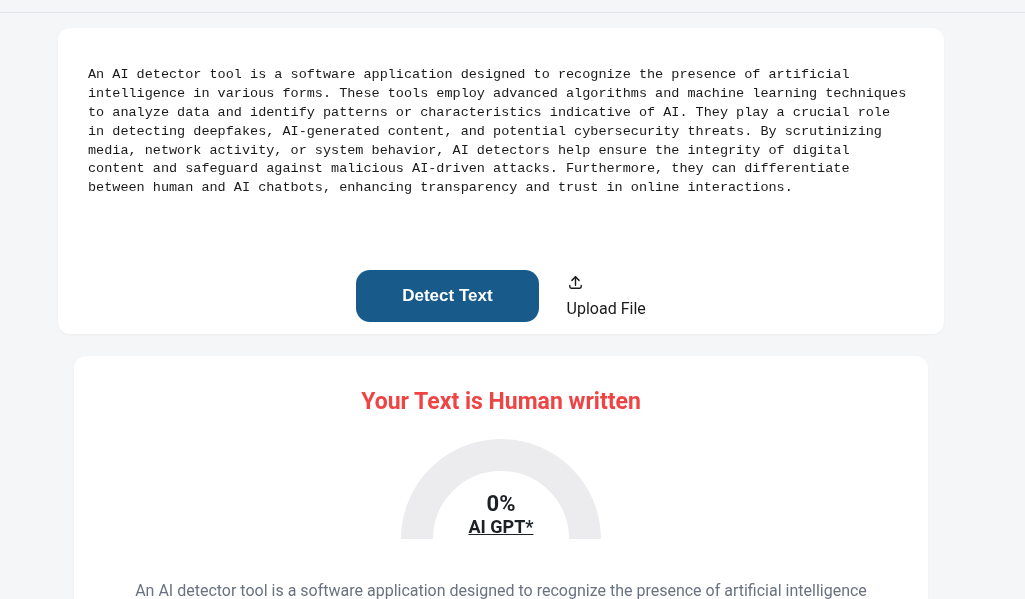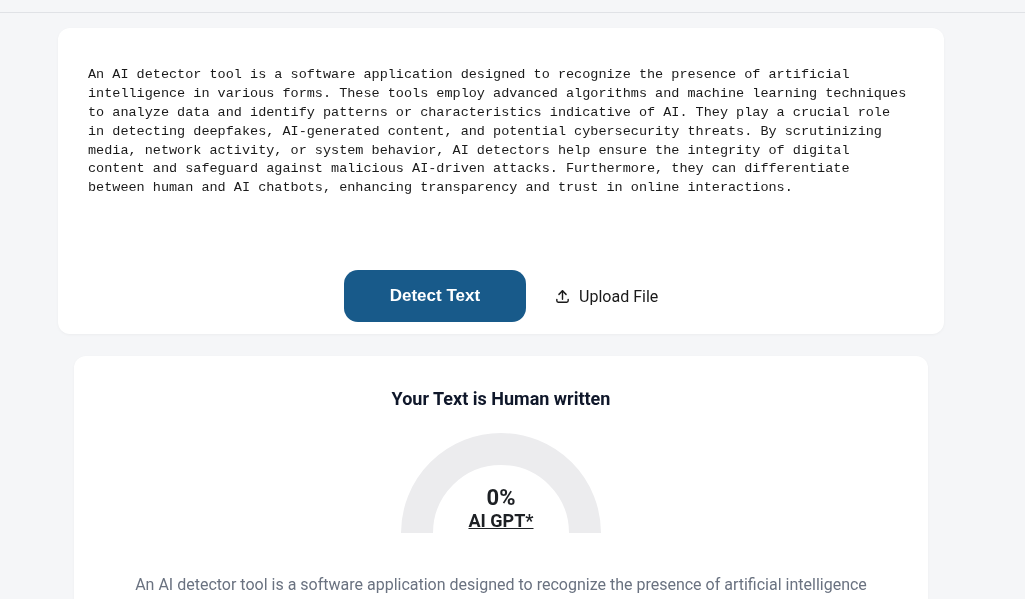--- a/index.html
+++ b/index.html
@@ -60,47 +60,48 @@
       color: #ffffff;
       border: none;
       border-radius: 14px;
       padding: 16px 46px;
       font-size: 17px;
       font-weight: 700;
       cursor: pointer;
     }
     .upload-link {
       display: flex;
-      align-items: center;
+      align-items: flex-start;
       gap: 8px;
       color: #1a1a1a;
       font-size: 16px;
       cursor: pointer;
       text-decoration: none;
+      flex-direction: column;
     }
     .upload-icon-svg {
       width: 17px;
       height: 17px;
       stroke: #1a1a1a;
       fill: none;
       stroke-width: 2;
     }
     .card-result {
       position: absolute;
       left: 74px;
       top: 356px;
       width: 854px;
       padding: 32px 44px 0 44px;
       height: 260px;
     }
     .result-title {
       text-align: center;
-      font-size: 18px;
+      font-size: 23px;
       font-weight: 700;
-      color: #0f172a;
+      color: #ef4444;
       margin-bottom: 24px;
     }
     .gauge-wrap {
       display: flex;
       justify-content: center;
       position: relative;
       height: 110px;
     }
     .gauge {
       width: 200px;

